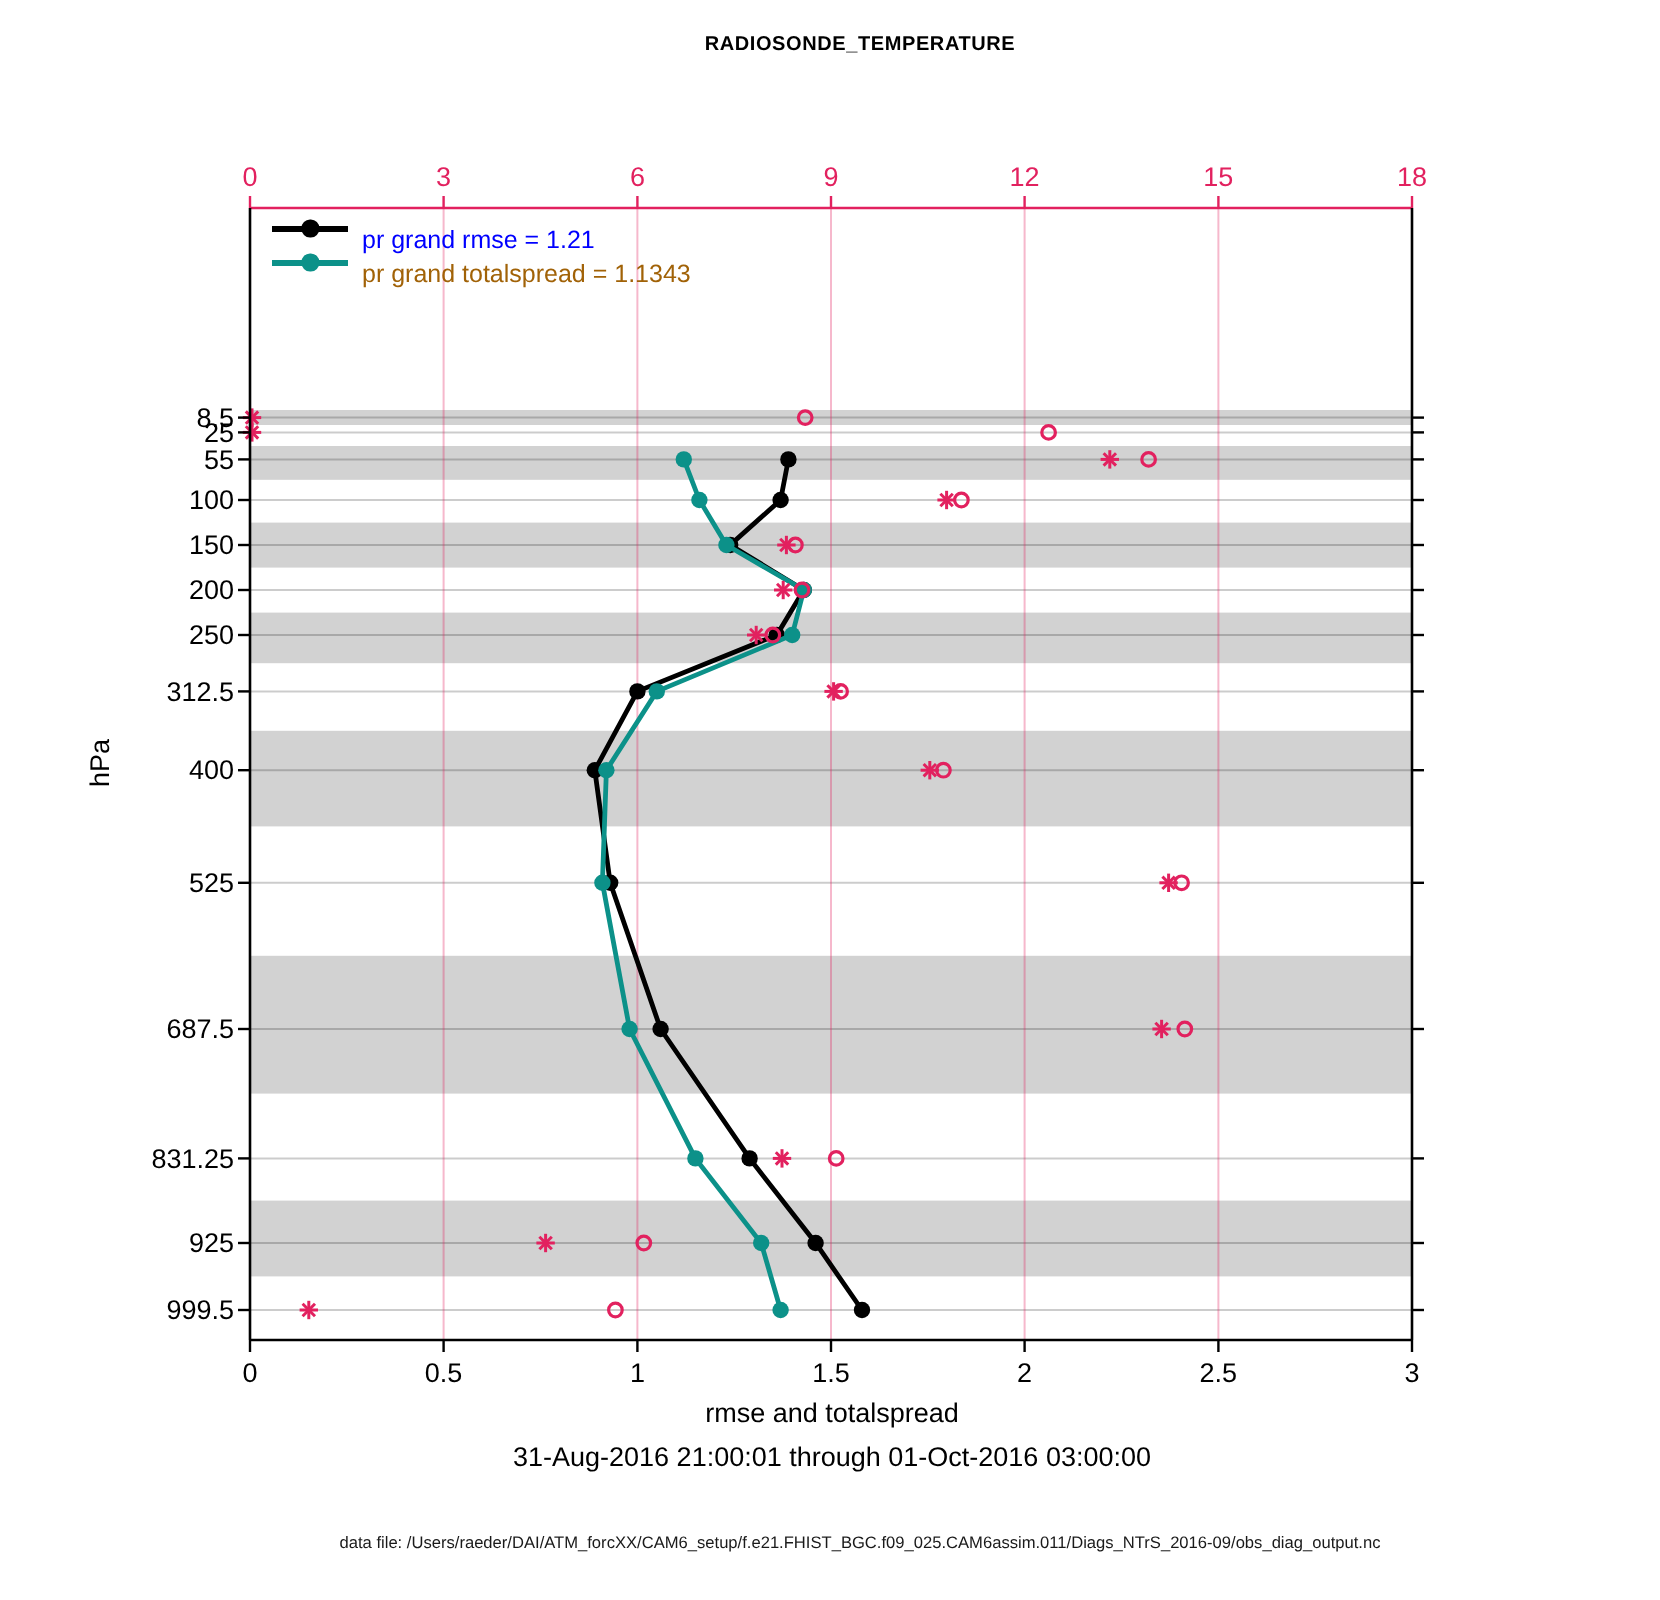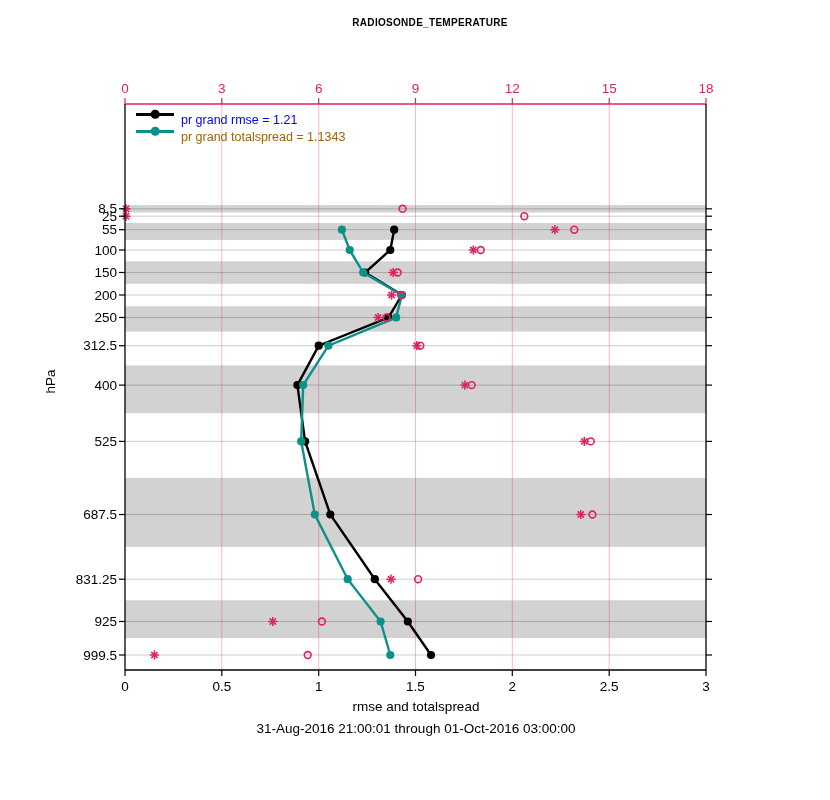--- a/index.html
+++ b/index.html
@@ -270,13 +270,14 @@
       <span class="lline" id="lg-line-1" style="background: rgb(12, 145, 137);">
           <span class="ldot" id="lg-dot-1" style="background: rgb(12, 145, 137);"></span>
         </span>
       <span class="ltext" id="lg-txt-1" style="color: #a16207;">pr grand totalspread = 1.1343</span>
     </div>
   </div>
 
   <div class="ylab">hPa</div>
   <div class="xlab">rmse and totalspread</div>
   <div class="sub">31-Aug-2016 21:00:01 through 01-Oct-2016 03:00:00</div>
+  <div class="foot">data file: /Users/raeder/DAI/ATM_forcXX/CAM6_setup/f.e21.FHIST_BGC.f09_025.CAM6assim.011/Diags_NTrS_2016-09/obs_diag_output.nc</div>
 </div>
 
 </body></html>

